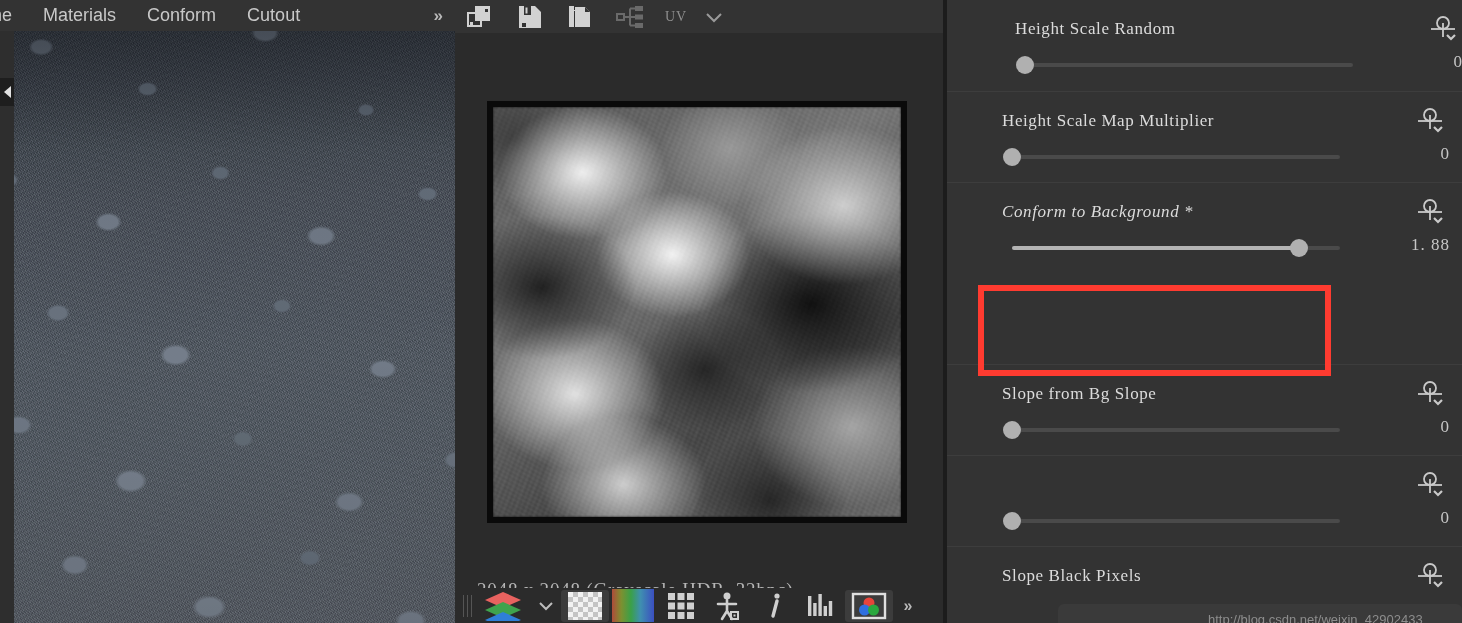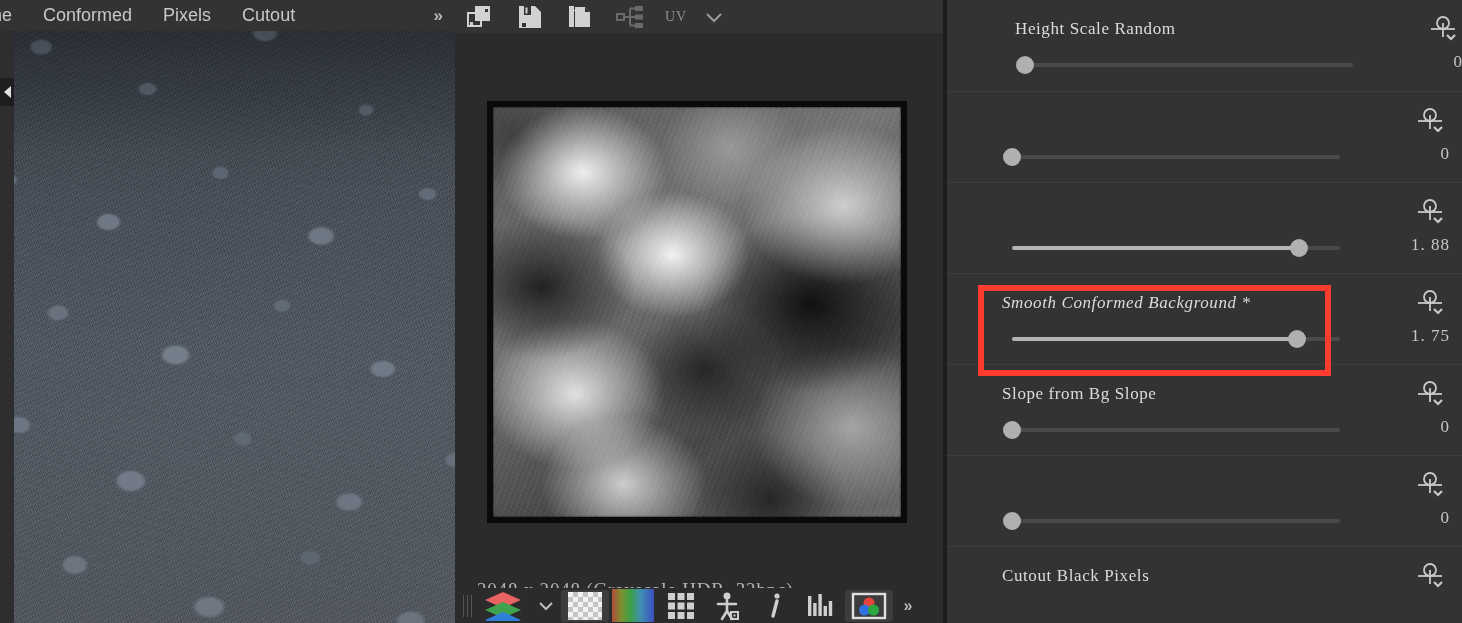--- a/index.html
+++ b/index.html
@@ -202,22 +202,22 @@
   }
 </style>
 </head>
 <body>
 
 <div class="app">
 
   <div class="left-panel">
     <div class="left-tabbar">
       <div class="tab">ene</div>
-      <div class="tab">Conformed</div>
-      <div class="tab">Pixels</div>
+      <div class="tab">Materials</div>
+      <div class="tab">Conform</div>
       <div class="tab">Cutout</div>
       <div class="tab-overflow">»</div>
     </div>
     <div class="viewport">
       <div class="rock-tex"></div>
       <div class="rock-vignette"></div>
     </div>
     <div class="collapse-arrow">
       <i></i>
     </div>
@@ -365,70 +365,55 @@
         <svg width="34" height="30" viewBox="0 0 34 30">
           <path d="M16 3 a6 6 0 1 0 0 12 a6 6 0 1 0 0 -12" fill="none" stroke="#c9c9c9" stroke-width="1.8"></path>
           <path d="M16 9 V23" stroke="#c9c9c9" stroke-width="1.8"></path>
           <path d="M4 15 H28" stroke="#c9c9c9" stroke-width="1.8"></path>
           <path d="M20 21 L24 25 L28 21" fill="none" stroke="#c9c9c9" stroke-width="2.2"></path>
         </svg>
       </div>
     </div>
 
     <div class="param-row" style="top:91px;height:91px">
+      <div class="param-label">Height Scale Map Multiplier</div>
       <div class="slider">
         <div class="track-bg"></div>
         <div class="track-fill" style="width:0px"></div>
         <div class="knob" style="left:1px"></div>
       </div>
       <div class="param-value">0</div>
       <div class="reset-icon">
         <svg width="34" height="30" viewBox="0 0 34 30">
           <path d="M16 3 a6 6 0 1 0 0 12 a6 6 0 1 0 0 -12" fill="none" stroke="#c9c9c9" stroke-width="1.8"></path>
           <path d="M16 9 V23" stroke="#c9c9c9" stroke-width="1.8"></path>
           <path d="M4 15 H28" stroke="#c9c9c9" stroke-width="1.8"></path>
           <path d="M20 21 L24 25 L28 21" fill="none" stroke="#c9c9c9" stroke-width="2.2"></path>
         </svg>
       </div>
     </div>
 
     <div class="param-row" style="top:182px;height:91px">
+      <div class="param-label italic">Conform to Background *</div>
       <div class="slider">
         <div class="track-bg"></div>
         <div class="track-fill" style="width:287px"></div>
         <div class="knob" style="left:288px"></div>
       </div>
       <div class="param-value">1. 88</div>
       <div class="reset-icon">
         <svg width="34" height="30" viewBox="0 0 34 30">
           <path d="M16 3 a6 6 0 1 0 0 12 a6 6 0 1 0 0 -12" fill="none" stroke="#c9c9c9" stroke-width="1.8"></path>
           <path d="M16 9 V23" stroke="#c9c9c9" stroke-width="1.8"></path>
           <path d="M4 15 H28" stroke="#c9c9c9" stroke-width="1.8"></path>
           <path d="M20 21 L24 25 L28 21" fill="none" stroke="#c9c9c9" stroke-width="2.2"></path>
         </svg>
       </div>
     </div>
 
-    <div class="param-row" style="top:273px;height:91px">
-      <div class="param-label italic">Smooth Conformed Background *</div>
-      <div class="slider">
-        <div class="track-bg"></div>
-        <div class="track-fill" style="width:285px"></div>
-        <div class="knob" style="left:286px"></div>
-      </div>
-      <div class="param-value">1. 75</div>
-      <div class="reset-icon">
-        <svg width="34" height="30" viewBox="0 0 34 30">
-          <path d="M16 3 a6 6 0 1 0 0 12 a6 6 0 1 0 0 -12" fill="none" stroke="#c9c9c9" stroke-width="1.8"></path>
-          <path d="M16 9 V23" stroke="#c9c9c9" stroke-width="1.8"></path>
-          <path d="M4 15 H28" stroke="#c9c9c9" stroke-width="1.8"></path>
-          <path d="M20 21 L24 25 L28 21" fill="none" stroke="#c9c9c9" stroke-width="2.2"></path>
-        </svg>
-      </div>
-    </div>
 
     <div class="param-row" style="top:364px;height:91px">
       <div class="param-label">Slope from Bg Slope</div>
       <div class="slider">
         <div class="track-bg"></div>
         <div class="track-fill" style="width:0px"></div>
         <div class="knob" style="left:1px"></div>
       </div>
       <div class="param-value">0</div>
       <div class="reset-icon">
@@ -452,28 +437,31 @@
         <svg width="34" height="30" viewBox="0 0 34 30">
           <path d="M16 3 a6 6 0 1 0 0 12 a6 6 0 1 0 0 -12" fill="none" stroke="#c9c9c9" stroke-width="1.8"></path>
           <path d="M16 9 V23" stroke="#c9c9c9" stroke-width="1.8"></path>
           <path d="M4 15 H28" stroke="#c9c9c9" stroke-width="1.8"></path>
           <path d="M20 21 L24 25 L28 21" fill="none" stroke="#c9c9c9" stroke-width="2.2"></path>
         </svg>
       </div>
     </div>
 
     <div class="param-row" style="top:546px;height:77px">
-      <div class="param-label">Cutout Black Pixels</div>
+      <div class="param-label">Slope Black Pixels</div>
       <div class="reset-icon">
         <svg width="34" height="30" viewBox="0 0 34 30">
           <path d="M16 3 a6 6 0 1 0 0 12 a6 6 0 1 0 0 -12" fill="none" stroke="#c9c9c9" stroke-width="1.8"></path>
           <path d="M16 9 V23" stroke="#c9c9c9" stroke-width="1.8"></path>
           <path d="M4 15 H28" stroke="#c9c9c9" stroke-width="1.8"></path>
           <path d="M20 21 L24 25 L28 21" fill="none" stroke="#c9c9c9" stroke-width="2.2"></path>
         </svg>
       </div>
     </div>
   </div>
 
   <div class="highlight-box" style="left:978px;top:285px;width:353px;height:91px"></div>
 
+  <div class="watermark">
+    <span>http://blog.csdn.net/weixin_42902433</span>
+  </div>
 
 </div>
 
 </body></html>

